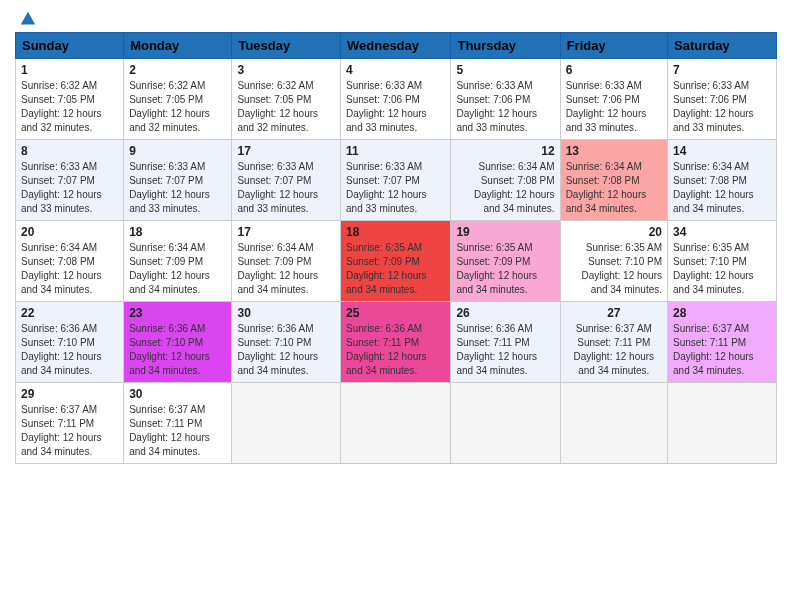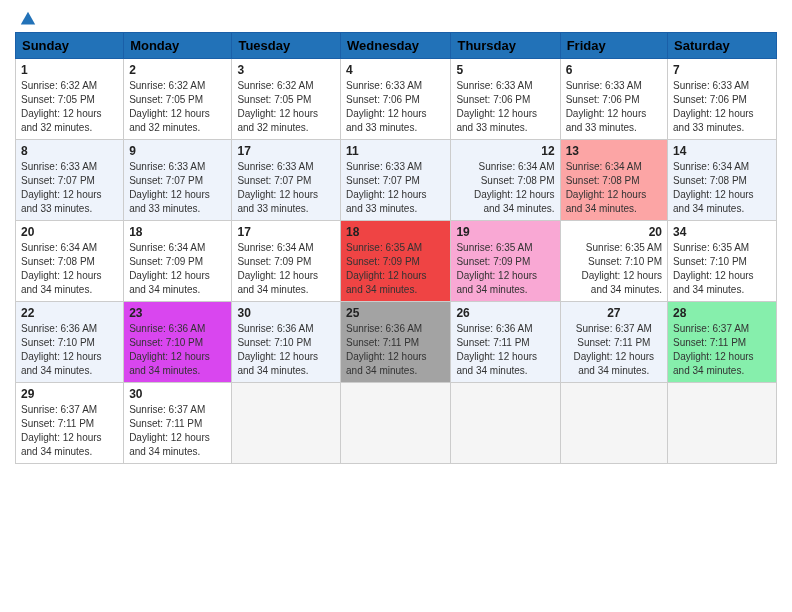--- a/index.html
+++ b/index.html
@@ -240,33 +240,33 @@
         <span class="day-info">Sunrise: 6:36 AM<br>Sunset: 7:10 PM<br>Daylight: 12 hours and 34 minutes.</span>
       </td>
           <td style="background: #d946ef;">
         <span class="day-num">23</span>
         <span class="day-info">Sunrise: 6:36 AM<br>Sunset: 7:10 PM<br>Daylight: 12 hours and 34 minutes.</span>
       </td>
           <td style="background: rgb(238, 243, 251);">
         <span class="day-num">30</span>
         <span class="day-info">Sunrise: 6:36 AM<br>Sunset: 7:10 PM<br>Daylight: 12 hours and 34 minutes.</span>
       </td>
-          <td style="background: #a3a3a3;">
+          <td style="background: #ec4899;">
         <span class="day-num">25</span>
         <span class="day-info">Sunrise: 6:36 AM<br>Sunset: 7:11 PM<br>Daylight: 12 hours and 34 minutes.</span>
       </td>
           <td style="background: rgb(238, 243, 251);">
         <span class="day-num">26</span>
         <span class="day-info">Sunrise: 6:36 AM<br>Sunset: 7:11 PM<br>Daylight: 12 hours and 34 minutes.</span>
       </td>
           <td style="background: rgb(238, 243, 251); text-align: center;">
         <span class="day-num">27</span>
         <span class="day-info">Sunrise: 6:37 AM<br>Sunset: 7:11 PM<br>Daylight: 12 hours and 34 minutes.</span>
       </td>
-          <td style="background: #86efac; margin-top: 12px;">
+          <td style="background: #f0abfc; margin-top: 12px;">
         <span class="day-num">28</span>
         <span class="day-info">Sunrise: 6:37 AM<br>Sunset: 7:11 PM<br>Daylight: 12 hours and 34 minutes.</span>
       </td>
         </tr>
         <tr class="last-row">
           <td style="background: rgb(255, 255, 255);">
         <span class="day-num">29</span>
         <span class="day-info">Sunrise: 6:37 AM<br>Sunset: 7:11 PM<br>Daylight: 12 hours and 34 minutes.</span>
       </td>
           <td style="background: rgb(255, 255, 255);">

